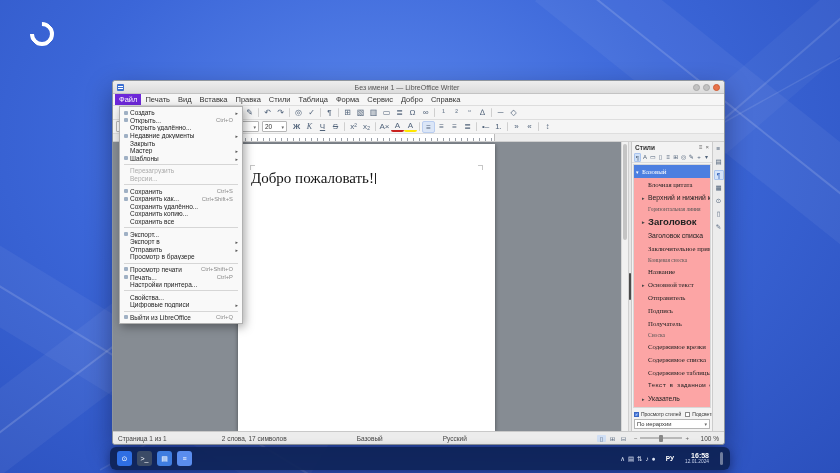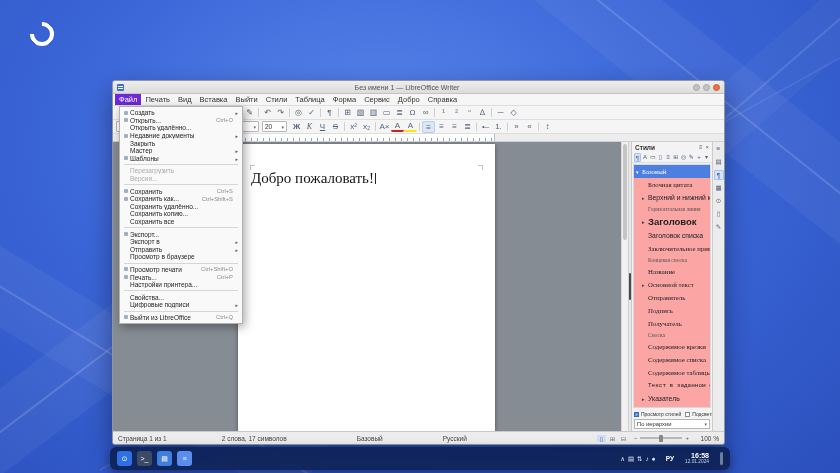--- a/index.html
+++ b/index.html
@@ -164,21 +164,21 @@
     <div class="wbtn min"></div>
     <div class="wbtn max"></div>
     <div class="wbtn close"></div>
   </div>
 
   <div class="menubar">
       <div class="mb-item active"><span>Файл</span></div>
       <div class="mb-item"><span>Печать</span></div>
       <div class="mb-item"><span>Вид</span></div>
       <div class="mb-item"><span>Вставка</span></div>
-      <div class="mb-item"><span>Выйти</span></div>
+      <div class="mb-item"><span>Правка</span></div>
       <div class="mb-item"><span>Стили</span></div>
       <div class="mb-item"><span>Таблица</span></div>
       <div class="mb-item"><span>Форма</span></div>
       <div class="mb-item"><span>Сервис</span></div>
       <div class="mb-item"><span>Добро</span></div>
       <div class="mb-item"><span>Справка</span></div>
     </div>
 
   <div class="toolbar tb1">
       <span class="tbtn"><span>▢</span></span>

